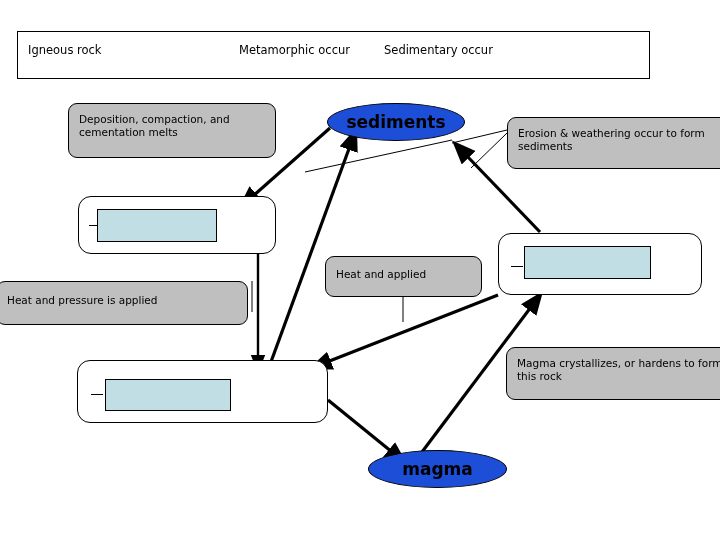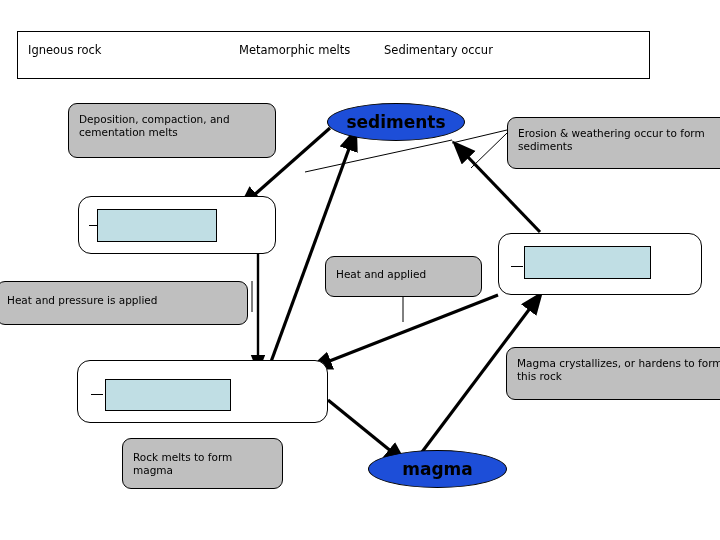--- a/index.html
+++ b/index.html
@@ -126,35 +126,34 @@
 
     <line x1="507" y1="133" x2="471" y2="168" stroke="#000000" stroke-width="1"></line>
     <line x1="507" y1="130" x2="452" y2="143" stroke="#000000" stroke-width="1"></line>
     <line x1="452" y1="140" x2="305" y2="172" stroke="#000000" stroke-width="1"></line>
     <line x1="403" y1="296" x2="403" y2="322" stroke="#000000" stroke-width="1"></line>
     <line x1="252" y1="281" x2="252" y2="312" stroke="#000000" stroke-width="1"></line>
   </svg>
 
   <div class="wordbank">
     <span class="wordbank-term wb-0">Igneous rock</span>
-    <span class="wordbank-term wb-1">Metamorphic melts</span>
+    <span class="wordbank-term wb-1">Metamorphic occur</span>
     <span class="wordbank-term wb-2">Sedimentary occur</span>
   </div>
 
   <div class="callout" style="left:68px; top:103px; width:208px; height:55px;">Deposition, compaction, and cementation melts</div>
 
   <div class="callout" style="left:507px; top:117px; width:235px; height:52px;">Erosion &amp; weathering occur to form sediments</div>
 
   <div class="callout" style="left:-4px; top:281px; width:252px; height:44px; padding-top:12px;">Heat and pressure is applied</div>
 
   <div class="callout" style="left:325px; top:256px; width:157px; height:41px; padding-top:11px;">Heat and applied</div>
 
   <div class="callout" style="left:506px; top:347px; width:247px; height:53px;">Magma crystallizes, or hardens to form this rock</div>
 
-  <div class="callout" style="left:122px; top:438px; width:161px; height:51px; padding-top:12px;">Rock melts to form magma</div>
 
   <div class="ellipse" style="left:327px; top:103px; width:138px; height:38px;">
     <span>sediments</span>
   </div>
 
   <div class="ellipse" style="left:368px; top:450px; width:139px; height:38px;">
     <span>magma</span>
   </div>
 
   <div class="answerbox" style="left:78px; top:196px; width:198px; height:58px;">

